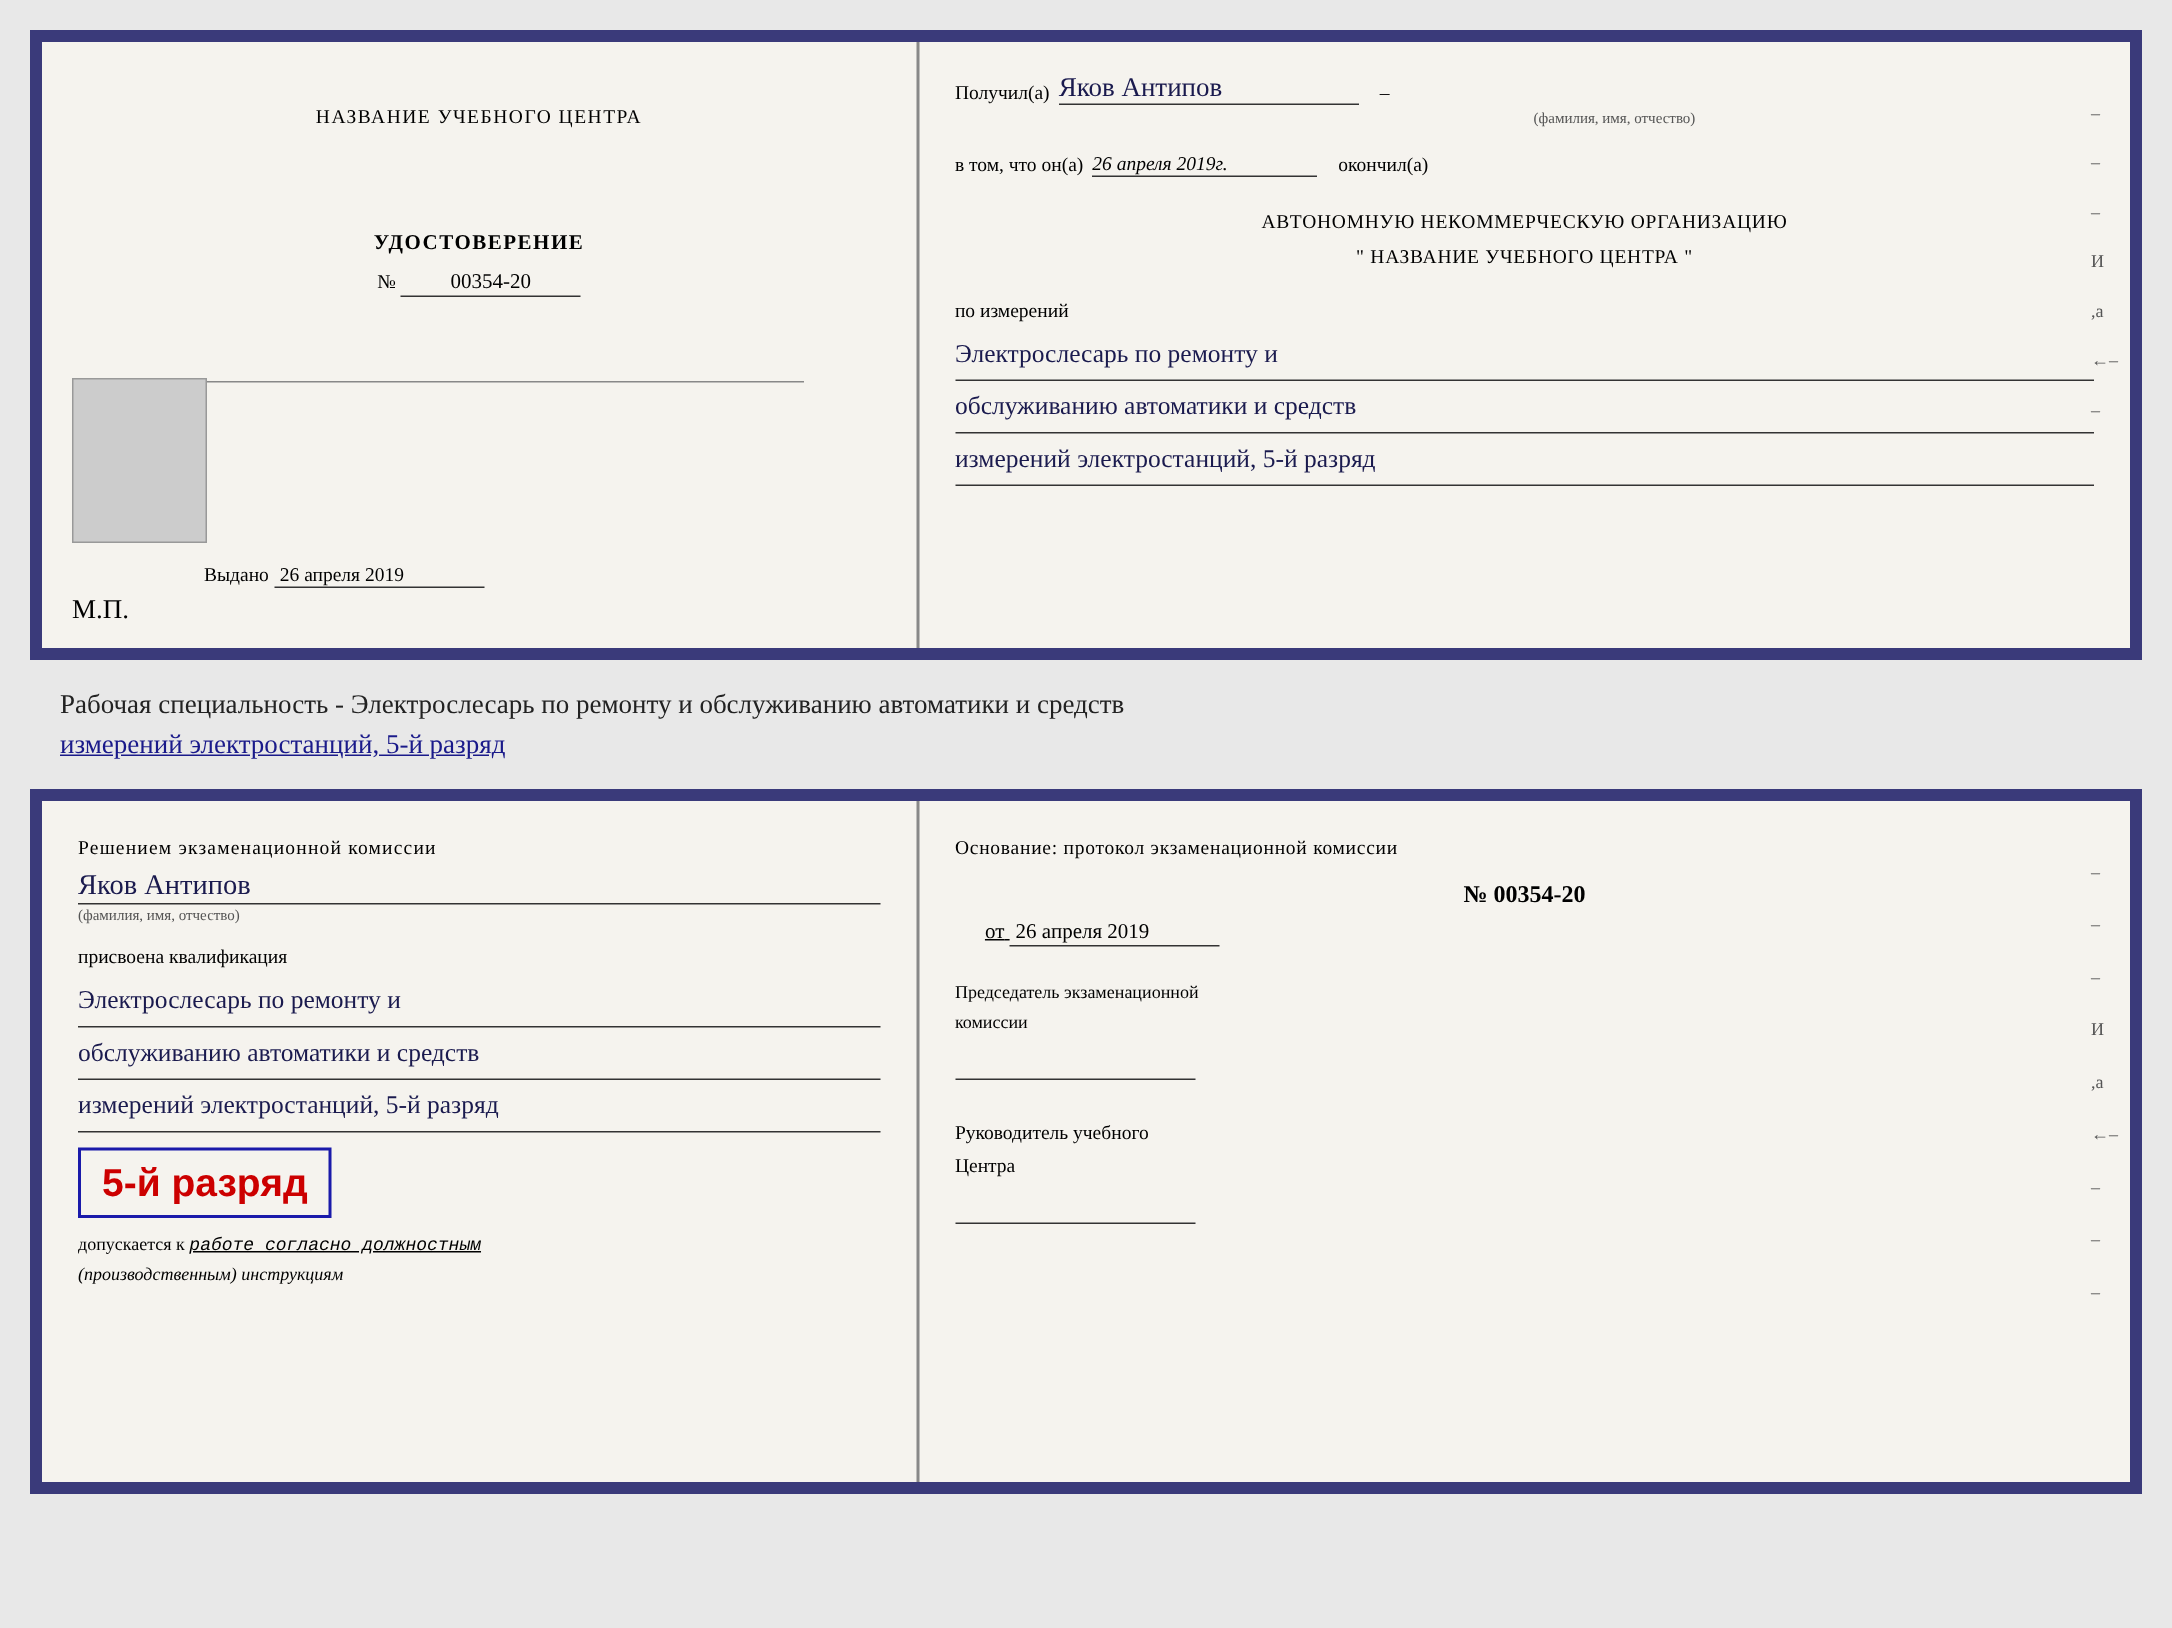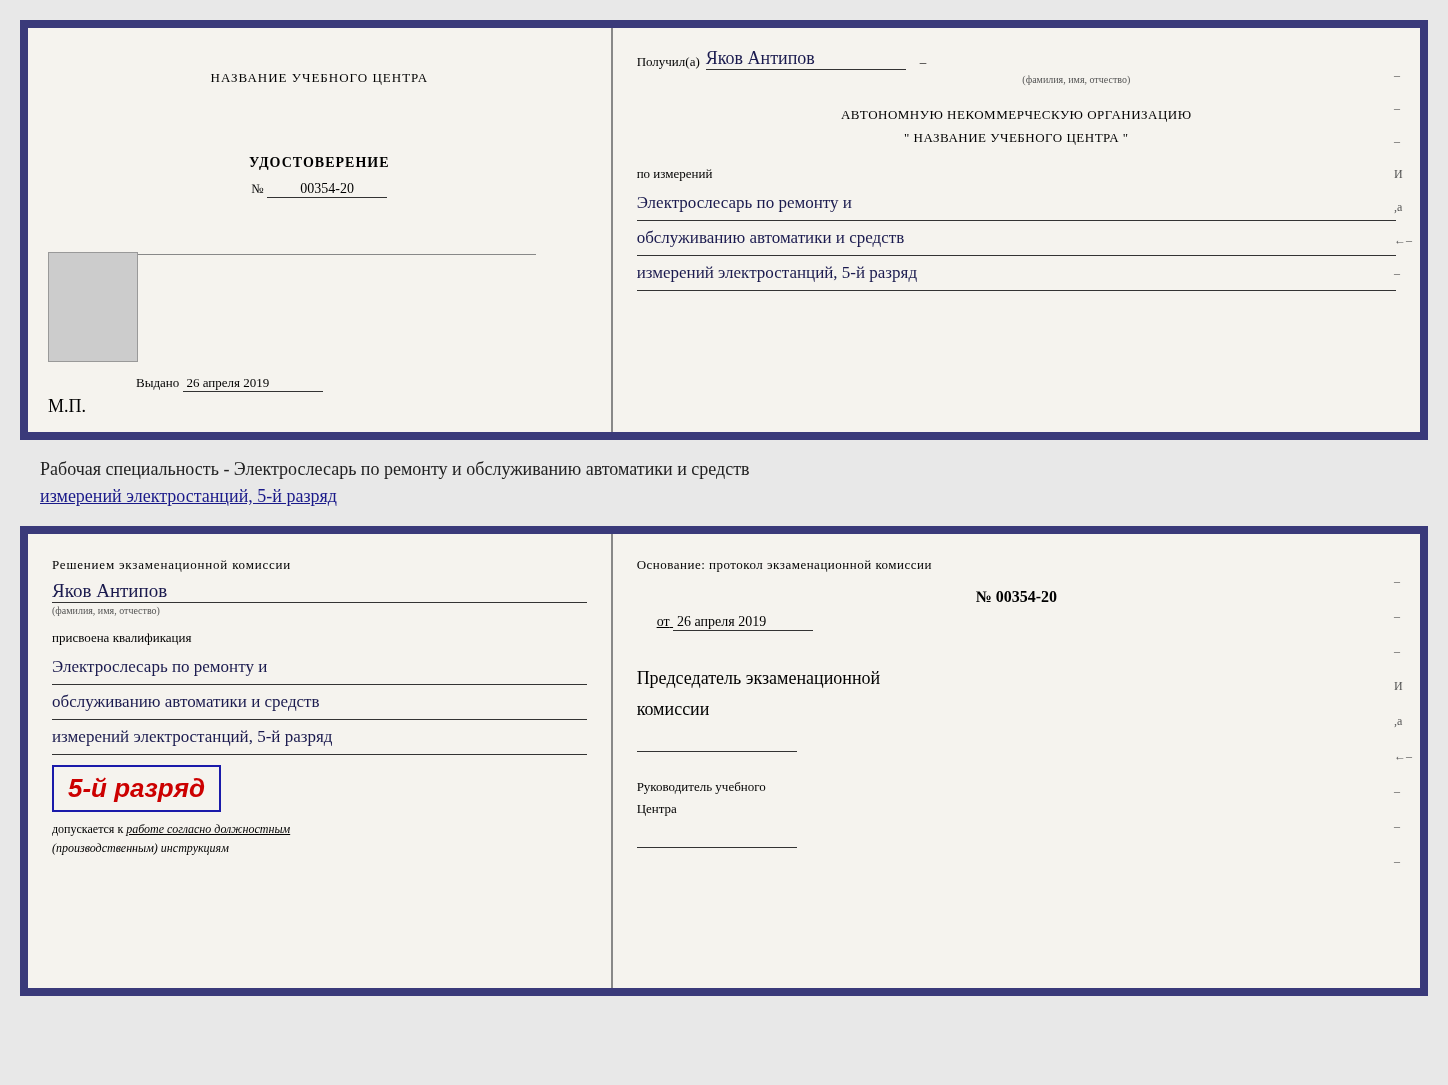--- a/index.html
+++ b/index.html
@@ -250,21 +250,20 @@
       line-height: 2;
       border-bottom: 1px solid #333;
       display: block;
     }
 
     .razryad-badge {
       border: 2px solid #1a1aaa;
       display: inline-block;
       padding: 6px 14px;
       margin-top: 10px;
-      font-style: italic;
     }
 
     .razryad-badge-text {
       font-size: 26px;
       font-weight: bold;
       color: #c00;
       font-family: Arial, sans-serif;
     }
 
     .dopuskaetsya {
@@ -295,22 +294,22 @@
     }
 
     .ot-date-value {
       border-bottom: 1px solid #333;
       display: inline-block;
       min-width: 140px;
       padding-left: 4px;
     }
 
     .predsedatel {
-      margin-top: 32px;
-      font-size: 18px;
+      margin-top: 20px;
+      font-size: 12px;
       line-height: 1.7;
     }
 
     .signature-line {
       border-bottom: 1px solid #333;
       display: block;
       width: 160px;
       height: 20px;
       margin-top: 8px;
     }
@@ -384,20 +383,25 @@
 
     <div class="doc-right">
 
       <div class="received-line">
         <span style="font-size:13px;">Получил(а)</span>
         <span class="handwritten-name">Яков Антипов</span>
         <span style="font-size:13px; margin-left:8px;">–</span>
       </div>
       <span class="fio-hint">(фамилия, имя, отчество)</span>
 
+      <div class="vtom-line">
+        <span style="font-size:13px;">в том, что он(а)</span>
+        <span class="vtom-date">26 апреля 2019г.</span>
+        <span style="font-size:13px; margin-left:8px;">окончил(а)</span>
+      </div>
 
       <div class="org-block">
         <div>АВТОНОМНУЮ НЕКОММЕРЧЕСКУЮ ОРГАНИЗАЦИЮ</div>
         <div>"   НАЗВАНИЕ УЧЕБНОГО ЦЕНТРА   "</div>
       </div>
 
       <div class="po-professii">по измерений</div>
 
       <div style="margin-top:4px;">
         <span class="handwritten-profession">Электрослесарь по ремонту и</span>
@@ -437,21 +441,21 @@
         <span class="handwritten-profession-bottom">обслуживанию автоматики и средств</span>
         <span class="handwritten-profession-bottom">измерений электростанций, 5-й разряд</span>
       </div>
 
       <div class="razryad-badge">
         <span class="razryad-badge-text">5-й разряд</span>
       </div>
 
       <div class="dopuskaetsya">
         <span>допускается к</span>
-        <span style="text-decoration:underline; font-style:italic;">работе согласно должностным</span>
+        <span style="text-decoration:underline; font-style:italic;font-family:Liberation Mono, monospace;">работе согласно должностным</span>
         <br>
         <span style="font-style:italic;">(производственным) инструкциям</span>
       </div>
     </div>
 
     <div class="doc-bottom-right">
 
       <div class="osnovanie">Основание:  протокол  экзаменационной  комиссии</div>
 
       <div class="protocol-number">№  00354-20</div>

